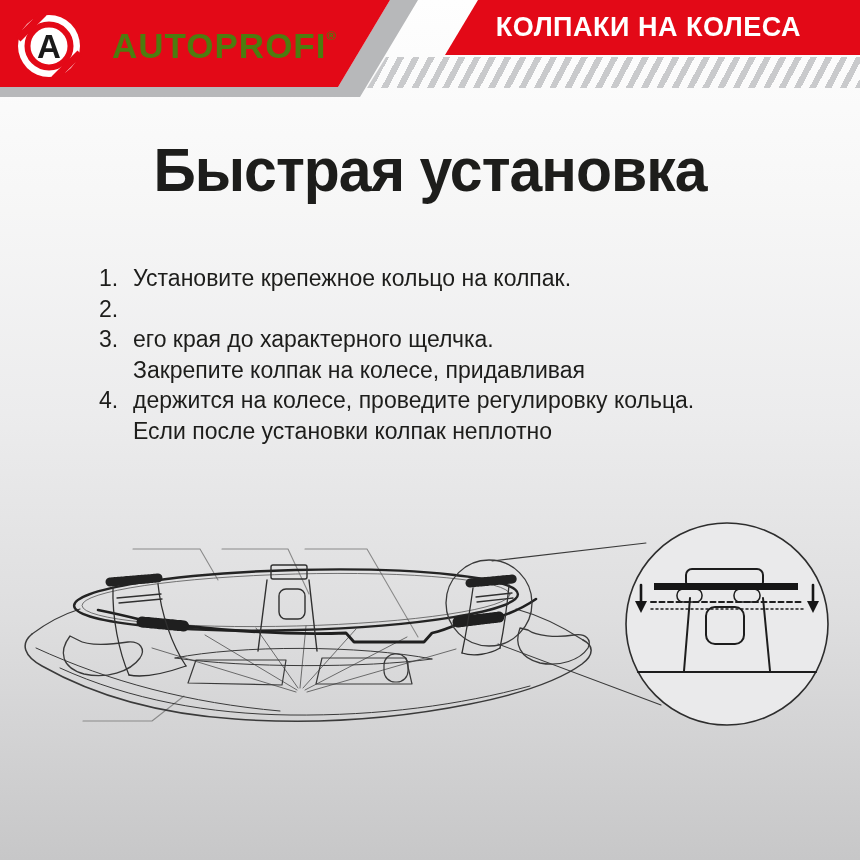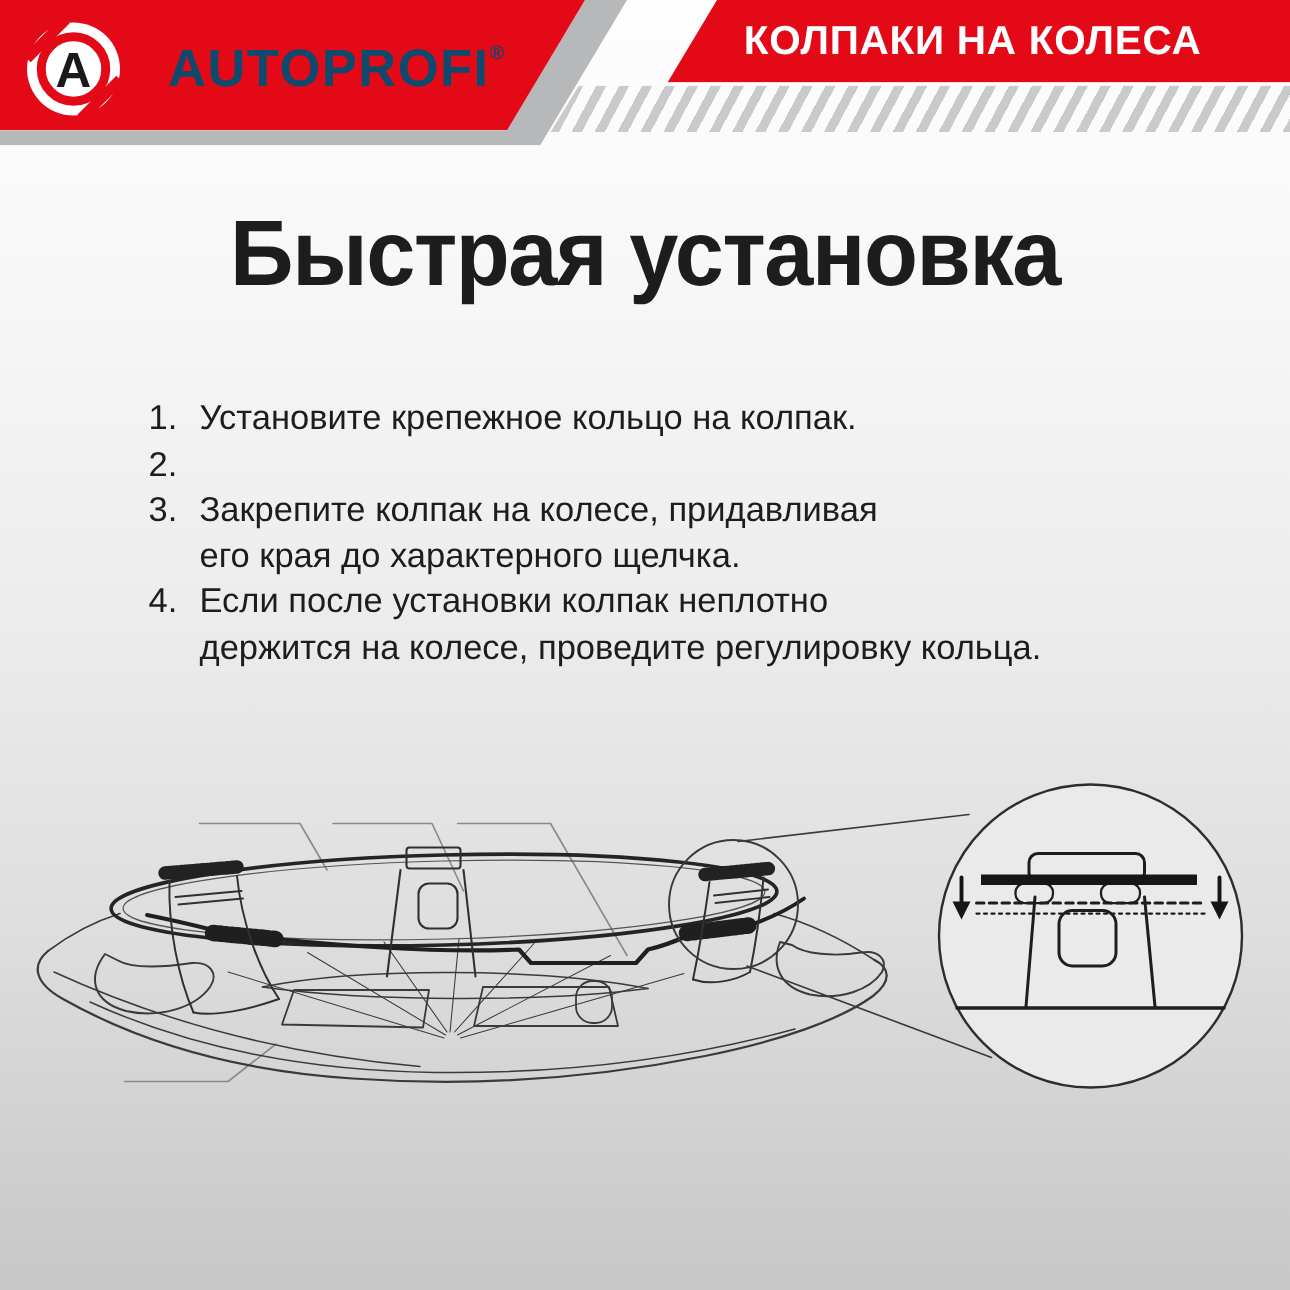--- a/index.html
+++ b/index.html
@@ -24,21 +24,21 @@
     clip-path:polygon(478px 0,100% 0,100% 100%,445px 100%);
   }
   .hatch{
     position:absolute;top:57px;left:0;width:860px;height:31px;
     background:repeating-linear-gradient(118deg,#c9cacc 0 6px,rgba(0,0,0,0) 6px 13.5px);
     clip-path:polygon(386px 0,100% 0,100% 100%,367px 100%);
   }
   .logo{position:absolute;left:16px;top:13px;}
   .brand{
     position:absolute;left:112px;top:26px;
-    font-size:35px;font-weight:700;color:#0c4a6e;letter-spacing:1px;white-space:nowrap;text-align:center;
+    font-size:35px;font-weight:700;color:#4d7c0f;letter-spacing:1px;white-space:nowrap;text-align:center;
   }
   .brand .reg{font-size:13px;vertical-align:18px;letter-spacing:0;}
   .product-title{
     position:absolute;top:0;left:0;width:828px;height:55px;line-height:55px;
     text-align:right;padding-right:27px;box-sizing:border-box;
     font-size:27px;font-weight:700;color:#ffffff;letter-spacing:.5px;
   }
 
   
   .page-title{
@@ -89,29 +89,29 @@
       </span>
     </div>
     <div class="step">
       <span class="num">2.</span>
       <span class="txt">
       </span>
     </div>
     <div class="step">
       <span class="num">3.</span>
       <span class="txt">
+        <div class="line">его края до характерного щелчка.</div>
         <div class="line">Закрепите колпак на колесе, придавливая</div>
-        <div class="line">его края до характерного щелчка.</div>
       </span>
     </div>
     <div class="step">
       <span class="num">4.</span>
       <span class="txt">
+        <div class="line">держится на колесе, проведите регулировку кольца.</div>
         <div class="line">Если после установки колпак неплотно</div>
-        <div class="line">держится на колесе, проведите регулировку кольца.</div>
       </span>
     </div>
   </div>
 
   <div class="diagram">
     <svg width="860" height="300" viewBox="0 500 860 300" fill="none" stroke-linecap="round" stroke-linejoin="round">
 
       <g stroke="#8a8a8a" stroke-width="1.1">
         <polyline points="133,549 200,549 218,580"></polyline>
         <polyline points="222,549 288,549 309,594"></polyline>

